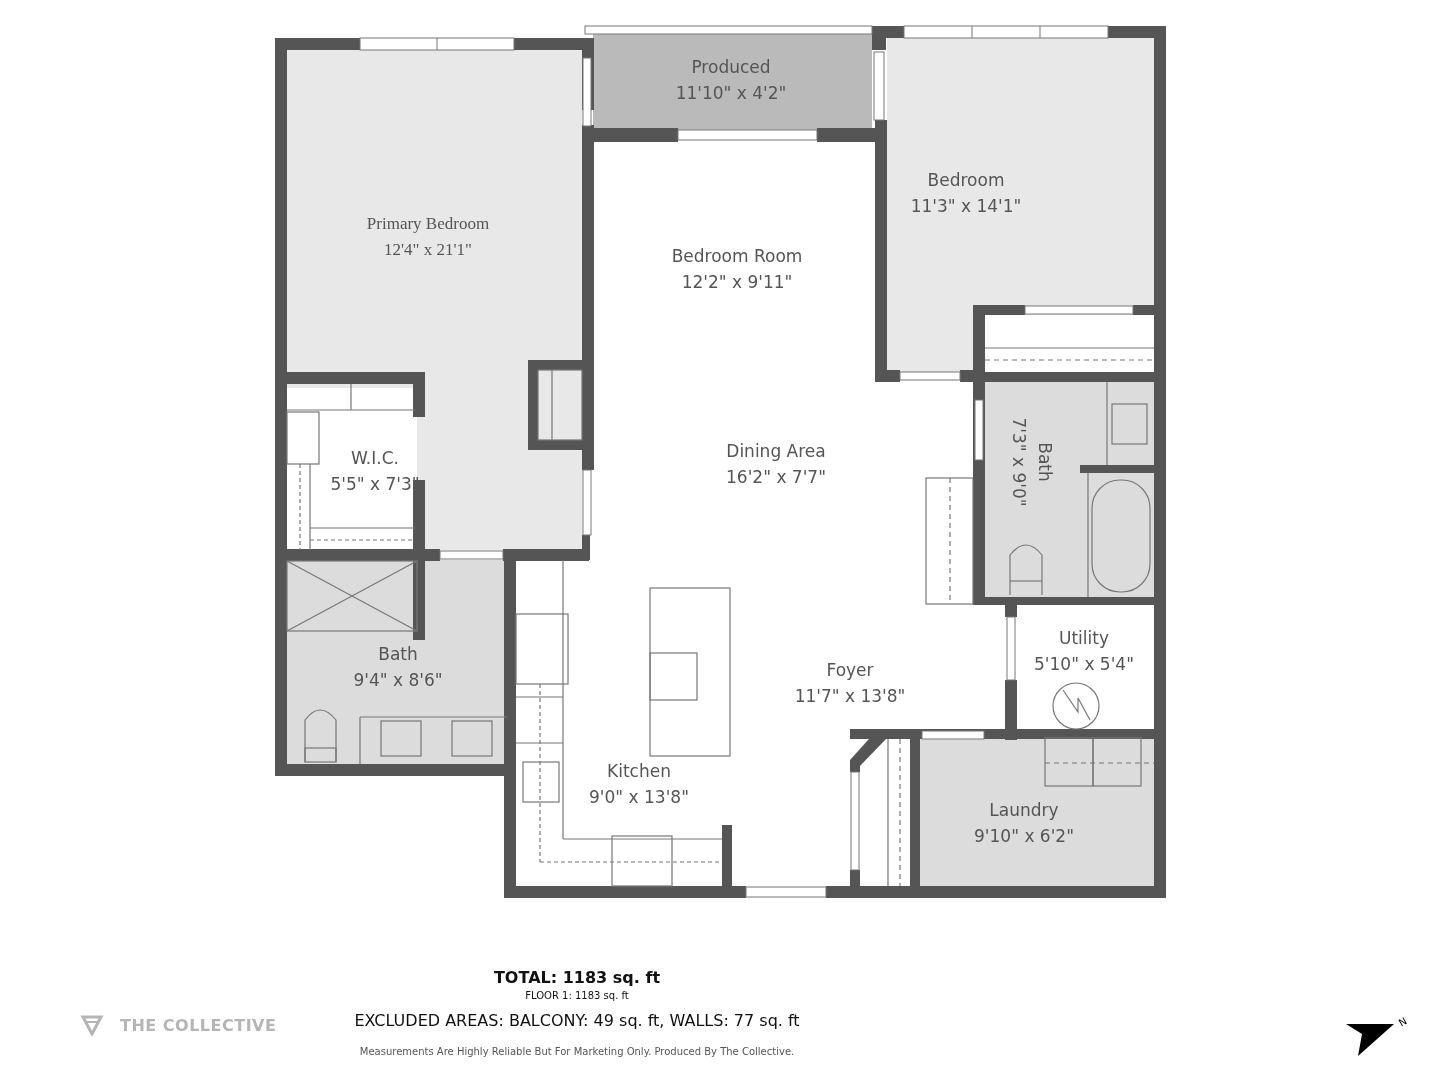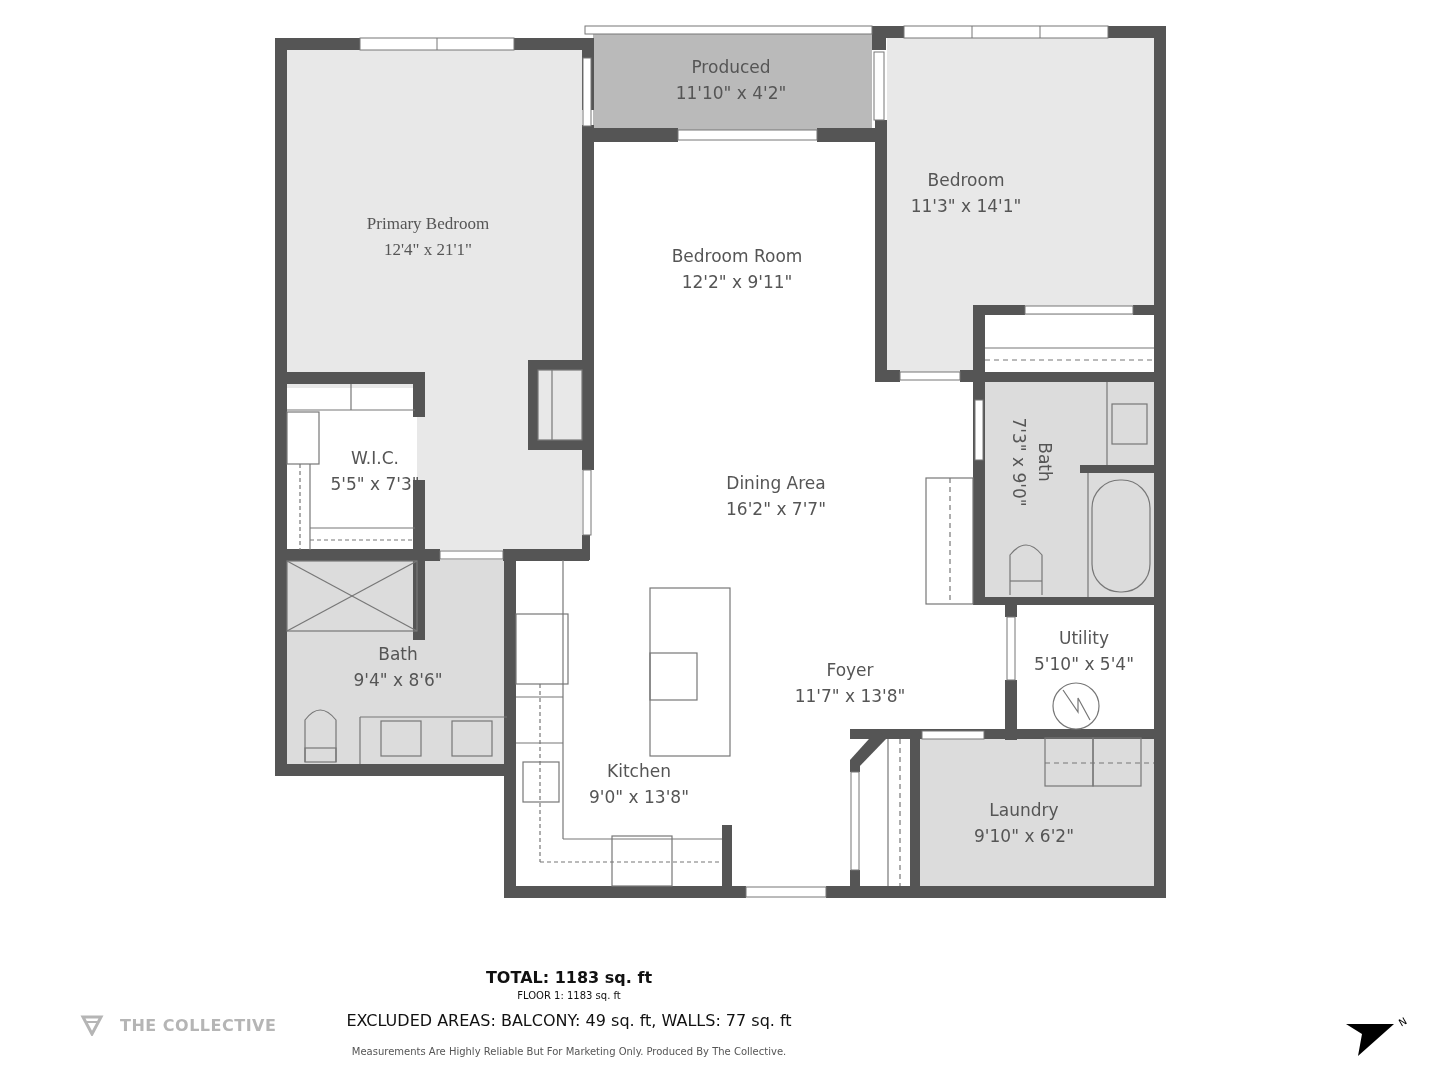--- a/index.html
+++ b/index.html
@@ -1,21 +1,21 @@
 <!DOCTYPE html>
 <html><head>
   <meta charset="utf-8">
   <style>
     html, body { margin:0; padding:0; background:#ffffff; }
     body { width:1440px; height:1080px; position:relative; overflow:hidden; font-family:"DejaVu Sans", sans-serif; }
     #plan { position:absolute; left:0; top:0; width:1440px; height:1080px; }
     .room-label { position:absolute; text-align:center; color:#555555; font-size:17px; line-height:26px; transform:translate(-50%,-50%); white-space:nowrap; }
     .room-label .dim { display:block; }
     .room-label.rot { transform:translate(-50%,-50%) rotate(90deg); }
-    .footer { position:absolute; left:0; width:1138px; text-align:center; color:#111; }
+    .footer { position:absolute; left:0; width:1138px; text-align:center; color:#111;padding-left:8px; }
     .total { top:968px; font-size:16px; font-weight:bold; }
     .floor { top:990px; font-size:10px; }
     .excluded { top:1011px; font-size:16px; }
     .disclaimer { top:1046px; font-size:10px; color:#555; }
     .brand { position:absolute; left:80px; top:1014px; display:flex; align-items:center; gap:16px; color:#b5b5b5; font-size:16px; font-weight:bold; letter-spacing:0.5px; }
     .compass { position:absolute; left:1344px; top:1014px; }
   </style>
 </head>
 <body>
 
@@ -178,21 +178,21 @@
   <span class="dim">11'10" x 4'2"</span>
 </div>
 <div class="room-label" style="left:966px;top:193px;">
   <span>Bedroom</span>
   <span class="dim">11'3" x 14'1"</span>
 </div>
 <div class="room-label" style="left:737px;top:269px;">
   <span>Bedroom Room</span>
   <span class="dim">12'2" x 9'11"</span>
 </div>
-<div class="room-label" style="left:776px;top:496px;text-align:center;">
+<div class="room-label" style="left:776px;top:464px;text-align:center;">
   <span>Dining Area</span>
   <span class="dim">16'2" x 7'7"</span>
 </div>
 <div class="room-label" style="left:359px;top:471px;margin-left:16px;">
   <span>W.I.C.</span>
   <span class="dim">5'5" x 7'3"</span>
 </div>
 <div class="room-label rot" style="left:1032px;top:462px;">
   <span>Bath</span>
   <span class="dim">7'3" x 9'0"</span>

